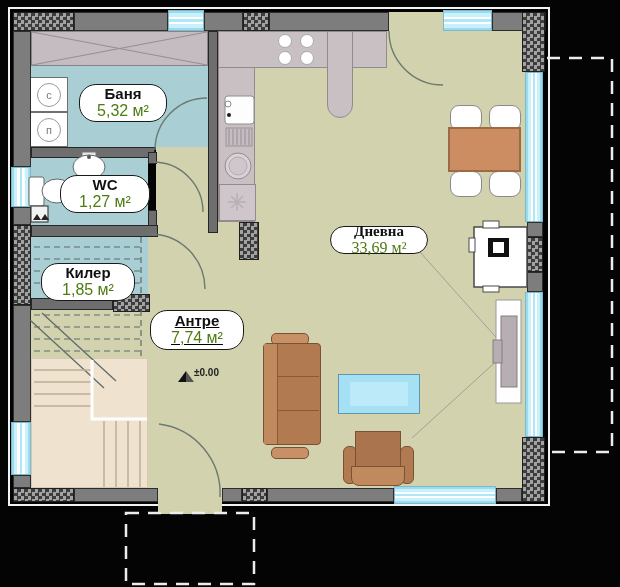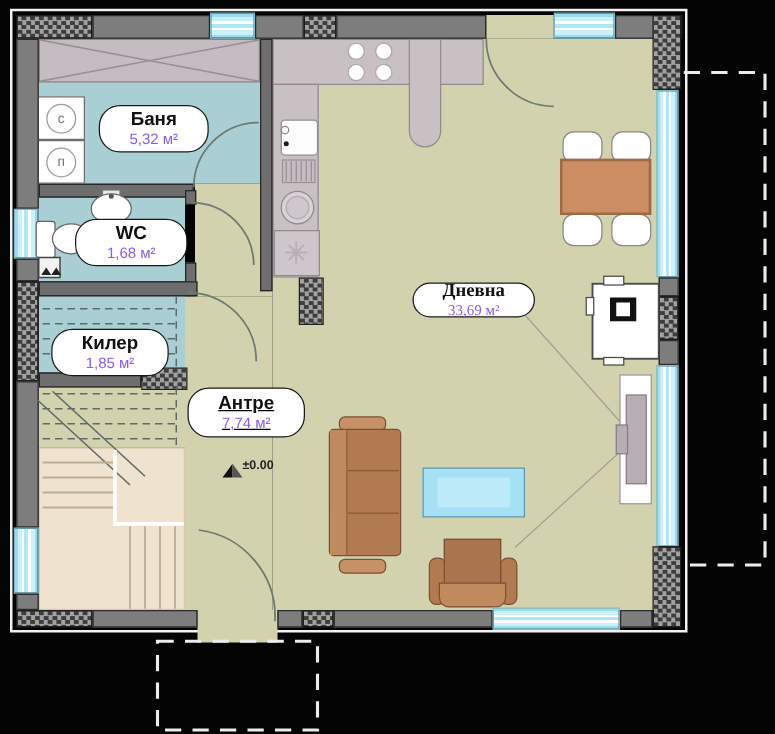--- a/index.html
+++ b/index.html
@@ -17,21 +17,21 @@
   .hatch{position:absolute;background:repeating-conic-gradient(#3d3d3d 0% 25%, #a2a2a2 0% 50%) 0 0/7px 7px;border:1px solid #1f1f1f;}
   .win-h{position:absolute;border:1px solid #7fb9c9;
     background:linear-gradient(to bottom,#9adcef 0%,#9adcef 12%,#c9f0fb 12%,#c9f0fb 30%,#ffffff 30%,#ffffff 42%,#aee7f6 42%,#aee7f6 58%,#ffffff 58%,#ffffff 70%,#c9f0fb 70%,#c9f0fb 88%,#9adcef 88%);}
   .win-v{position:absolute;border:1px solid #7fb9c9;
     background:linear-gradient(to right,#9adcef 0%,#9adcef 12%,#c9f0fb 12%,#c9f0fb 30%,#ffffff 30%,#ffffff 42%,#aee7f6 42%,#aee7f6 58%,#ffffff 58%,#ffffff 70%,#c9f0fb 70%,#c9f0fb 88%,#9adcef 88%);}
   .counter{position:absolute;background:#c9c0c4;border:1px solid #938a90;}
   .pill{position:absolute;background:#fff;border:1.6px solid #1a1a1a;border-radius:17px;
         display:flex;flex-direction:column;align-items:center;justify-content:center;
         line-height:1.08;padding:2px 6px;z-index:30;}
   .pill .nm{font-weight:bold;font-size:15px;color:#111;white-space:nowrap;}
-  .pill .ar{font-size:12px;color:#8b5cf6;white-space:nowrap;}
+  .pill .ar{font-size:16px;color:#4d7c0f;white-space:nowrap;}
   .appl{position:absolute;background:#fff;border:1px solid #6f6f6f;display:flex;align-items:center;justify-content:center;}
   .appl .ring{width:24px;height:24px;border:1.5px solid #9a9a9a;border-radius:50%;
         display:flex;align-items:center;justify-content:center;font-size:11px;color:#777;}
   .furn{position:absolute;}
   svg.lines{position:absolute;left:0;top:0;z-index:20;pointer-events:none;}
   .lvl{position:absolute;left:194px;top:367px;font-size:10px;font-weight:bold;color:#222;z-index:25;}
 </style>
 </head>
 <body>
 
@@ -231,21 +231,21 @@
   </svg>
 
   <div class="lvl">±0.00</div>
 
   <div class="pill" style="left:79px;top:84px;width:88px;height:38px;">
     <div class="nm">Баня</div>
     <div class="ar">5,32 м²</div>
   </div>
   <div class="pill" style="left:60px;top:175px;width:90px;height:38px;">
     <div class="nm">WC</div>
-    <div class="ar">1,68 м²</div>
+    <div class="ar">1,27 м²</div>
   </div>
   <div class="pill" style="left:41px;top:243px;width:94px;height:38px;margin-top:20px;">
     <div class="nm">Килер</div>
     <div class="ar">1,85 м²</div>
   </div>
   <div class="pill" style="left:150px;top:310px;width:94px;height:40px;text-decoration:underline;">
     <div class="nm">Антре</div>
     <div class="ar">7,74 м²</div>
   </div>
   <div class="pill" style="left:330px;top:226px;width:98px;height:28px;font-family:Liberation Serif, serif;">

